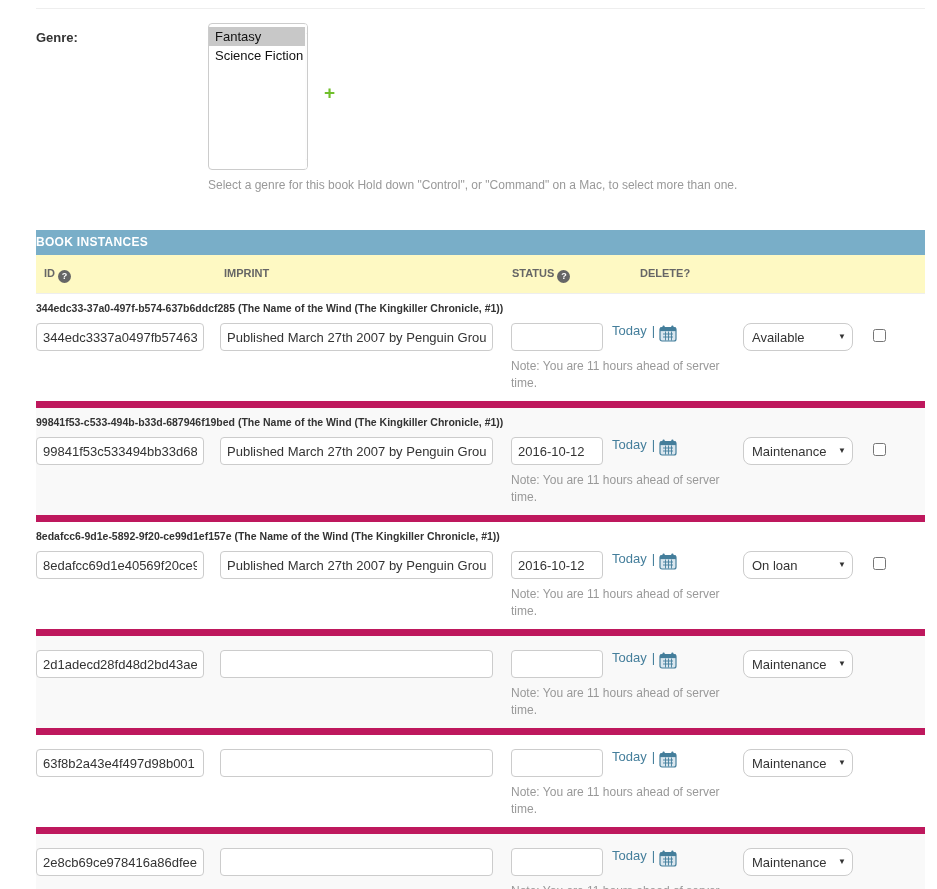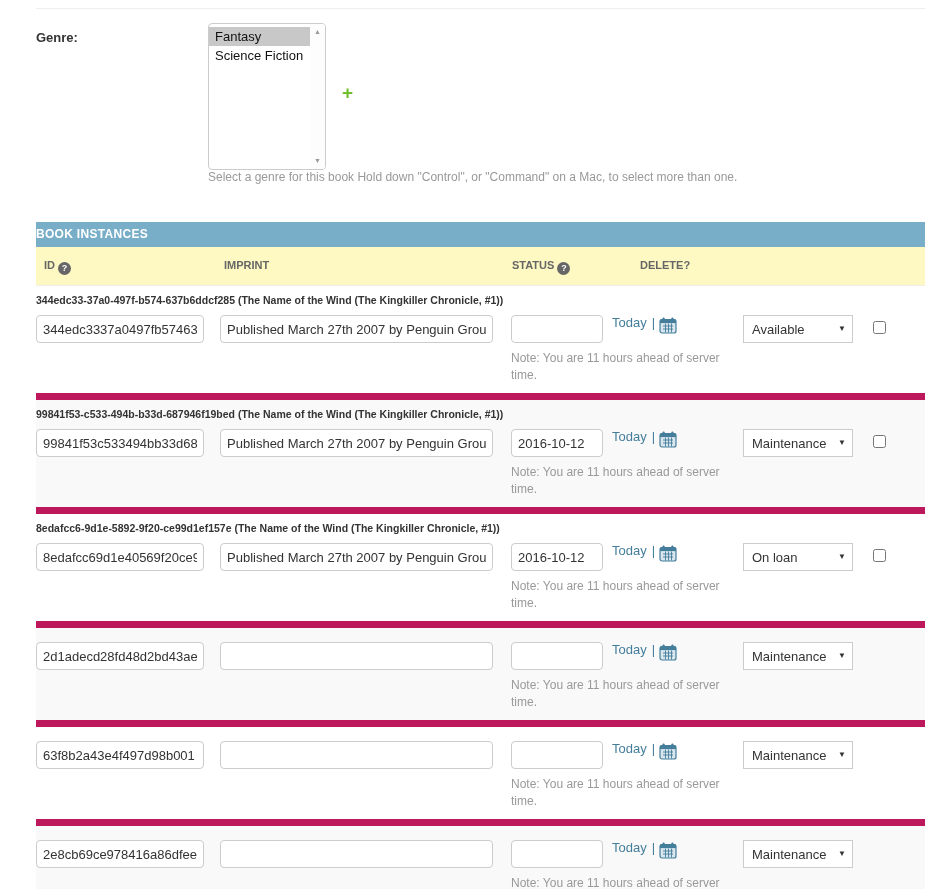--- a/index.html
+++ b/index.html
@@ -4,31 +4,31 @@
 <style>
   * { box-sizing: border-box; margin: 0; padding: 0; }
   html, body { width: 937px; height: 889px; overflow: hidden; background: #fff;
     font-family: "Liberation Sans", "DejaVu Sans", sans-serif; color: #333; }
   .page { padding: 0 12px 0 36px; }
   .top-divider { border-top: 1px solid #eee; margin-top: 8px; }
 
   
   .genre-row { display: flex; margin-top: 14px; }
   .field-label { width: 172px; font-size: 13px; font-weight: bold; color: #333; padding-top: 7px; }
-  .listbox { width: 118px; height: 147px; border: 1px solid #ccc; border-radius: 4px;
+  .listbox { width: 100px; height: 147px; border: 1px solid #ccc; border-radius: 4px;
     background: #fff; display: flex; overflow: hidden; }
   .listbox-options { flex: 1; padding-top: 3px; cursor: default; }
   .listbox-option { font-size: 13px; color: #111; padding: 2px 2px 2px 6px; white-space: nowrap; }
   .listbox-option.selected { background: #c8c8c8; }
   .listbox-scrollbar { width: 15px; display: flex; flex-direction: column;
     justify-content: space-between; align-items: center; padding: 4px 0; background: #fdfdfd; }
   .sb-arrow { font-size: 7px; color: #999; line-height: 8px; }
   .add-plus { margin-left: 16px; margin-top: 62px; color: #70bf2b; font-size: 19px;
     font-weight: bold; line-height: 16px; cursor: pointer; }
-  .help-text { margin-left: 172px; margin-top: 0; font-size: 12px; color: #999; }
+  .help-text { margin-left: 172px; margin-top: 8px; font-size: 12px; color: #999; }
 
   
   .module { margin-top: 38px; }
   .module-header { background: #79aec8; color: #fff; font-size: 12px; font-weight: bold;
     letter-spacing: 0.3px; padding: 6px 0; height: 25px; line-height: 13px; }
   .cols { display: flex; }
   .c-id { width: 184px; } .c-imprint { width: 291px; } .c-due { width: 232px; }
   .c-status { width: 129px; } .c-del { flex: 1; }
   .thead { background: #fef9c3; border-bottom: 1px solid #eee; padding: 12px 0 10px; }
   .th { font-size: 11px; font-weight: bold; color: #666; text-transform: uppercase; }
@@ -47,21 +47,21 @@
     font-family: "Liberation Sans", "DejaVu Sans", sans-serif; }
   .id-input { width: 168px; }
   .imprint-input { width: 273px; }
   .due-input { width: 92px; }
   .due-line { display: flex; align-items: flex-start; }
   .today-link { color: #447e9b; font-size: 13px; text-decoration: none; margin-left: 9px; cursor: pointer; }
   .pipe { color: #447e9b; font-size: 13px; margin: 0 4px 0 5px; }
   .cal-btn { cursor: pointer; display: inline-flex; margin-top: 2px; }
   .note { margin-top: 7px; font-size: 12px; line-height: 17px; color: #999; width: 212px; }
   .status-wrap { position: relative; width: 110px; }
-  select { width: 110px; height: 28px; border: 1px solid #ccc; border-radius: 0;
+  select { width: 110px; height: 28px; border: 1px solid #ccc; border-radius: 8px;
     background: #fff; font-size: 13px; color: #333; padding: 0 18px 0 8px;
     appearance: none; -webkit-appearance: none;
     font-family: "Liberation Sans", "DejaVu Sans", sans-serif; }
   .select-caret { position: absolute; right: 7px; top: 9px; font-size: 8px; color: #333;
     pointer-events: none; }
   .del-cell { padding-top: 5px; padding-left: 1px; }
   input[type="checkbox"] { width: 13px; height: 13px; }
 </style>
 </head>
 <body>

